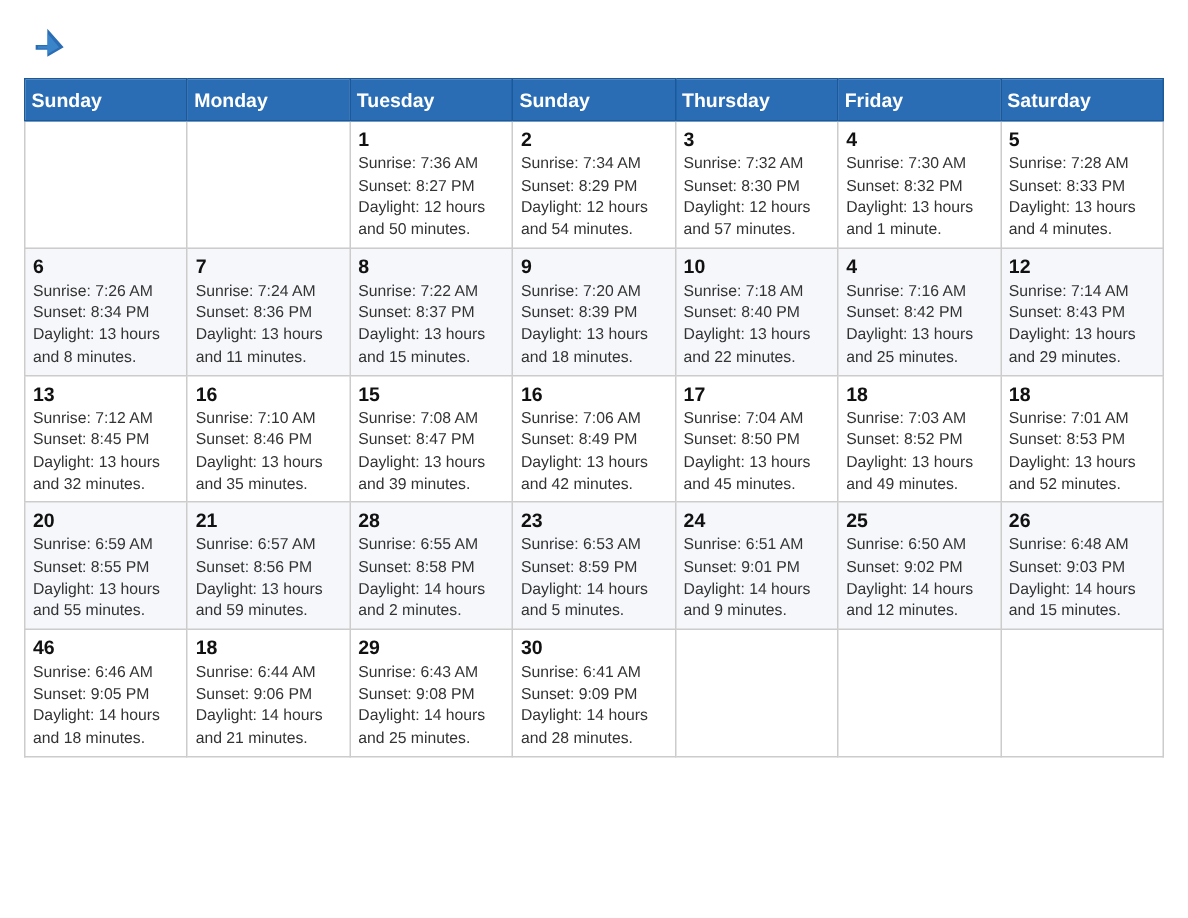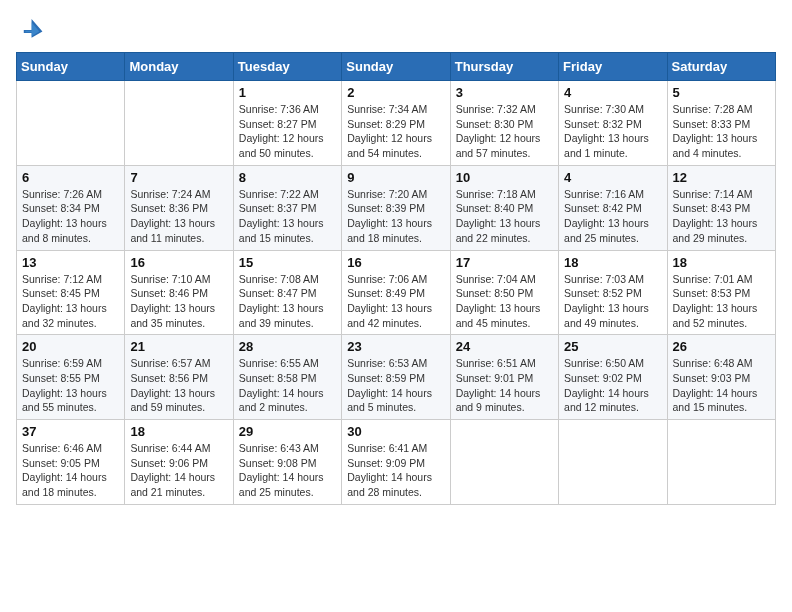--- a/index.html
+++ b/index.html
@@ -231,21 +231,21 @@
           <span class="day-num">25</span>
           <div class="cell-info">Sunrise: 6:50 AM<br>Sunset: 9:02 PM<br>Daylight: 14 hours and 12 minutes.</div>
         </td>
         <td>
           <span class="day-num">26</span>
           <div class="cell-info">Sunrise: 6:48 AM<br>Sunset: 9:03 PM<br>Daylight: 14 hours and 15 minutes.</div>
         </td>
       </tr>
       <tr>
         <td>
-          <span class="day-num">37</span>
+          <span class="day-num">46</span>
           <div class="cell-info">Sunrise: 6:46 AM<br>Sunset: 9:05 PM<br>Daylight: 14 hours and 18 minutes.</div>
         </td>
         <td>
           <span class="day-num">18</span>
           <div class="cell-info">Sunrise: 6:44 AM<br>Sunset: 9:06 PM<br>Daylight: 14 hours and 21 minutes.</div>
         </td>
         <td>
           <span class="day-num">29</span>
           <div class="cell-info">Sunrise: 6:43 AM<br>Sunset: 9:08 PM<br>Daylight: 14 hours and 25 minutes.</div>
         </td>

